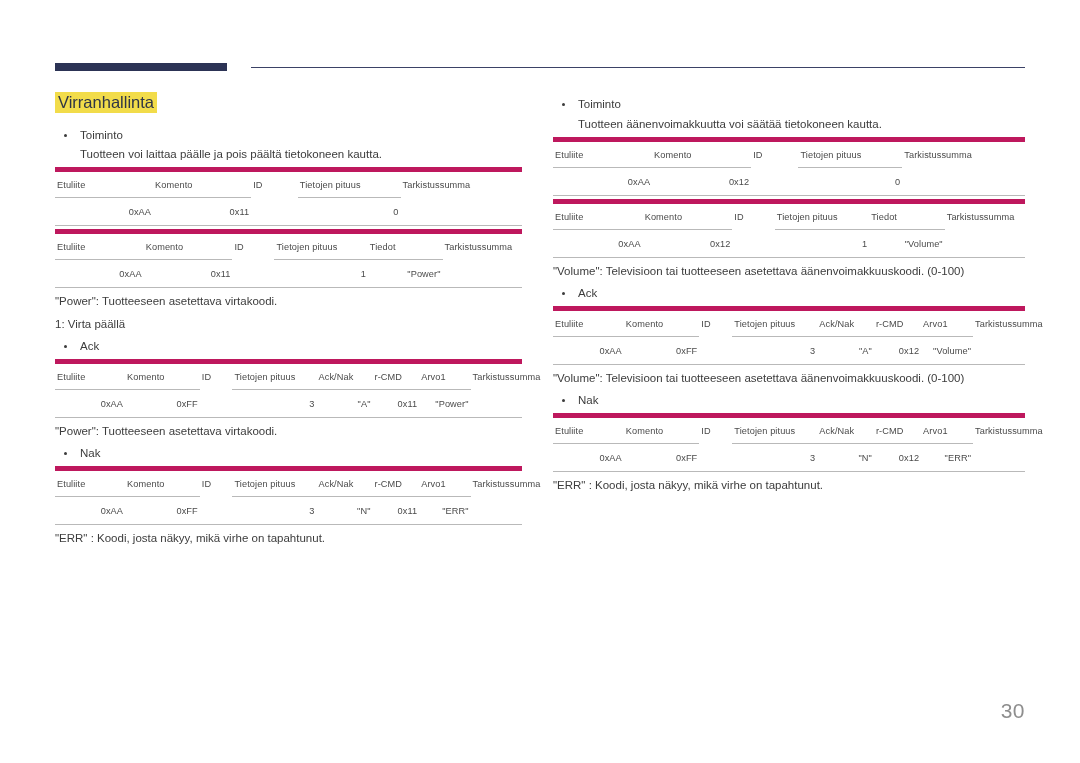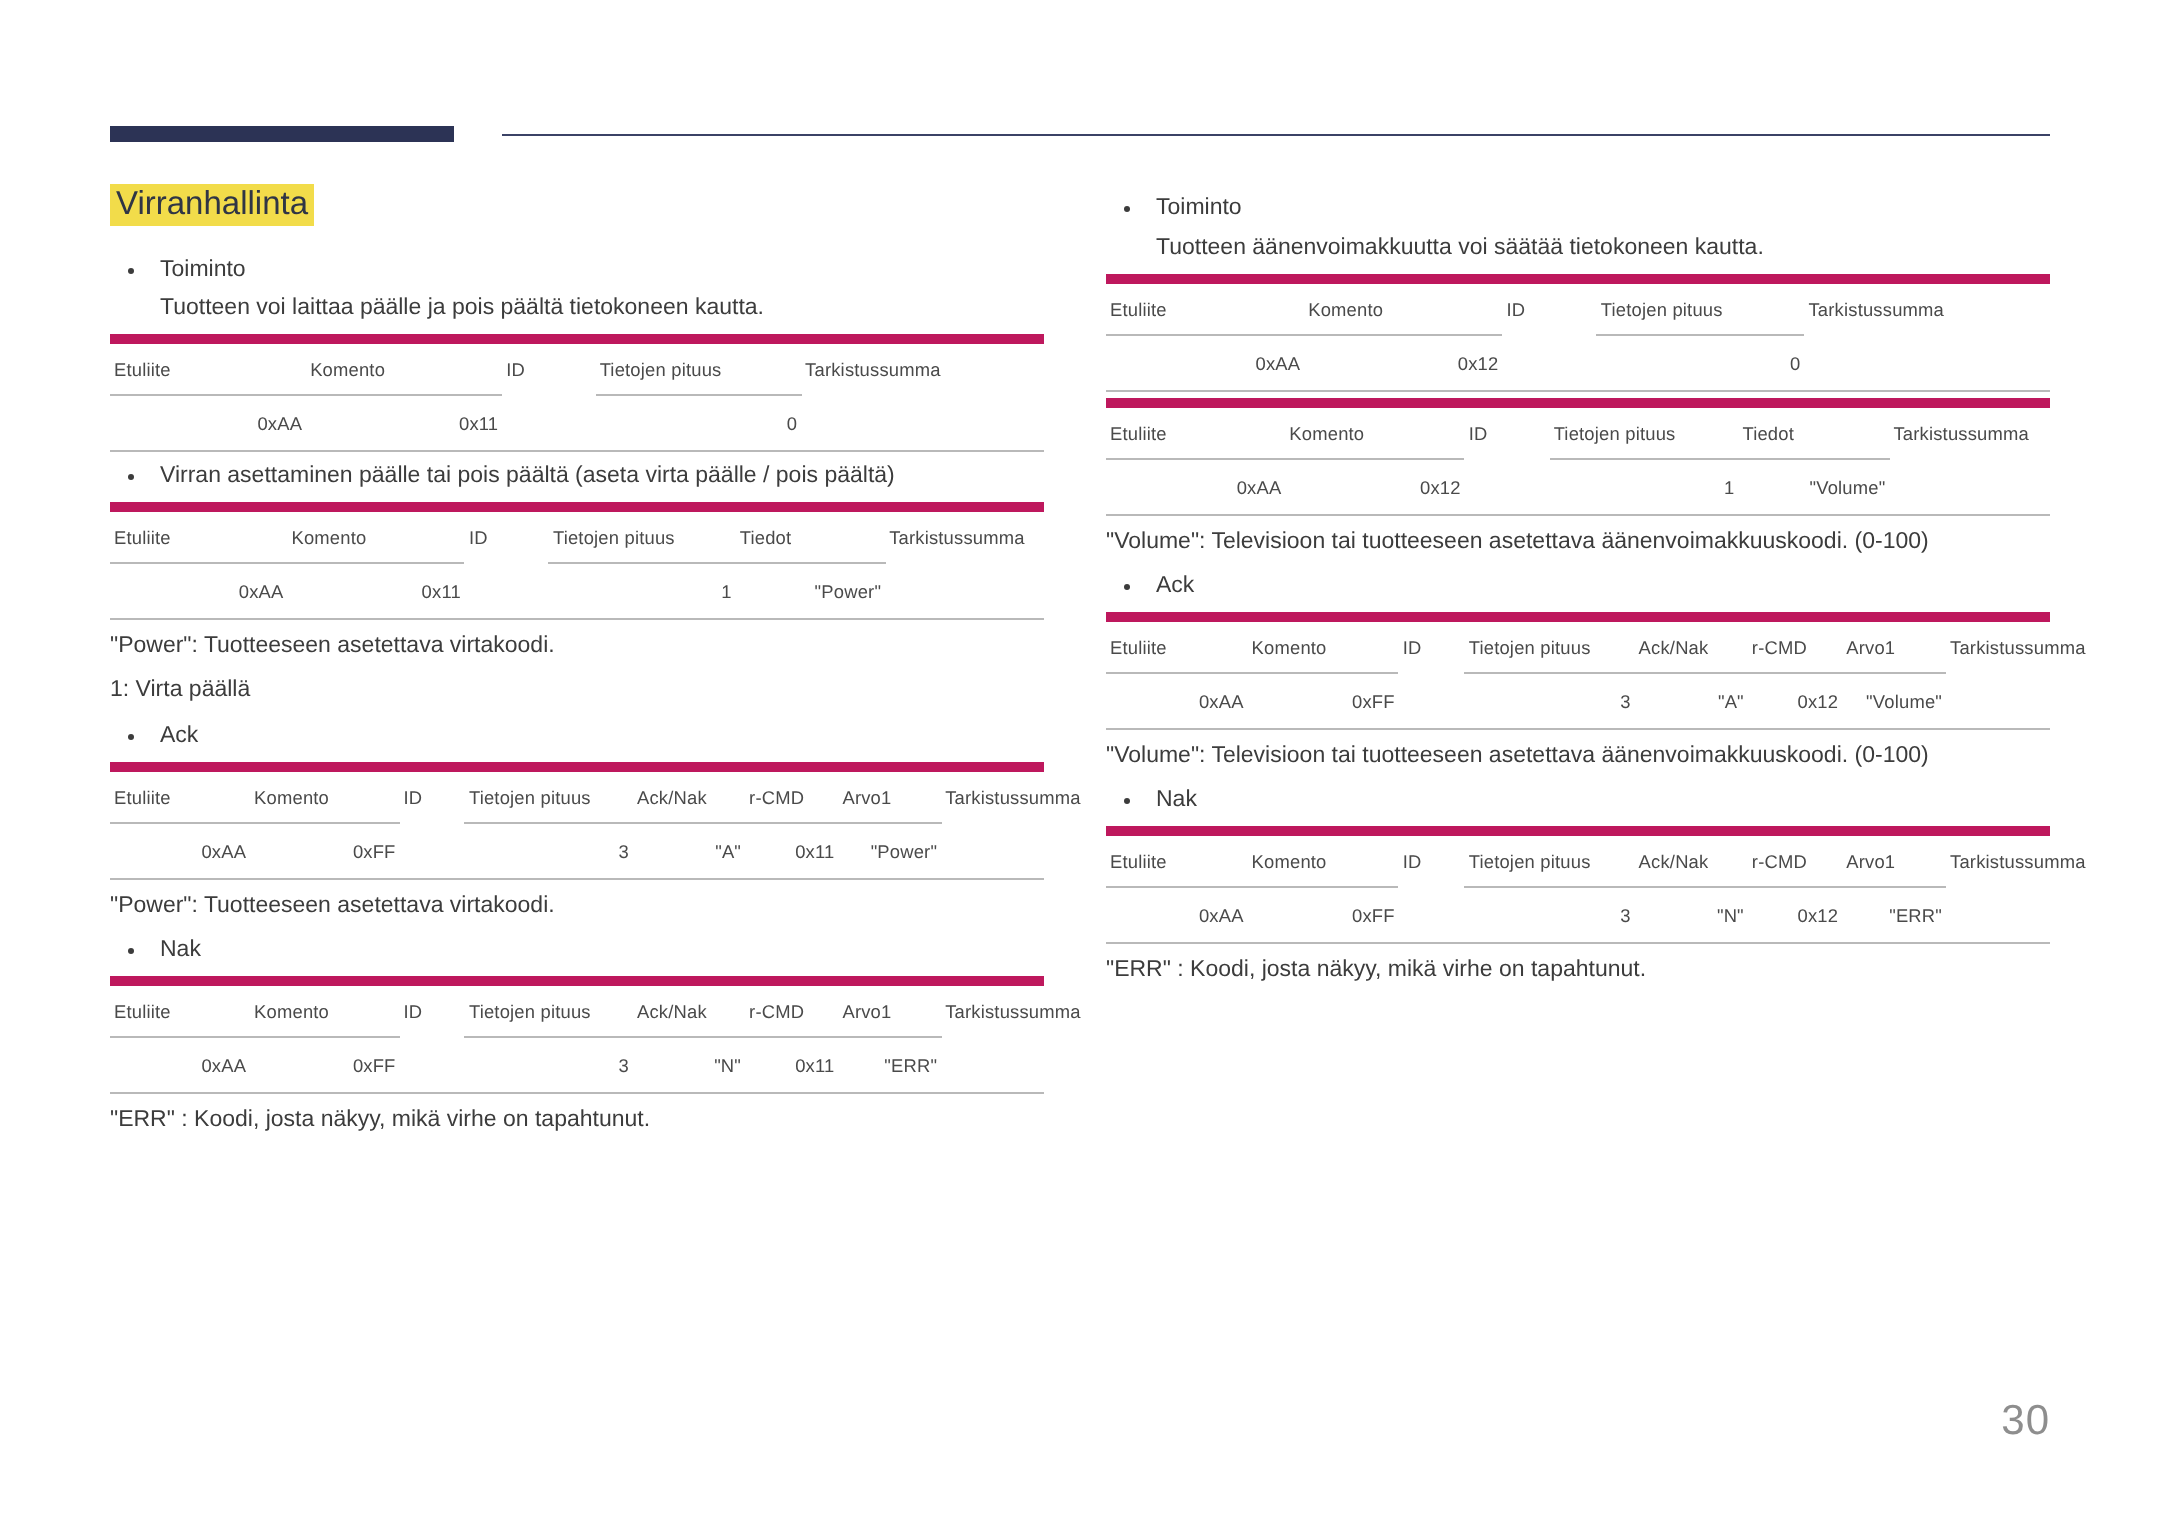--- a/index.html
+++ b/index.html
@@ -228,21 +228,20 @@
             </tr>
           </tbody>
           <tfoot>
               <tr>
                 <td colspan="5"></td>
               </tr>
             </tfoot>
         </table>
       </div>
 
-      <div class="bullet">Virran asettaminen päälle tai pois päältä (aseta virta päälle / pois päältä)</div>
 
       <div class="tbl-wrap">
         <table class="proto">
           <colgroup>
               <col style="width:19%">
               <col style="width:19%">
               <col style="width:9%">
               <col style="width:20%">
               <col style="width:16%">
               <col style="width:17%">

